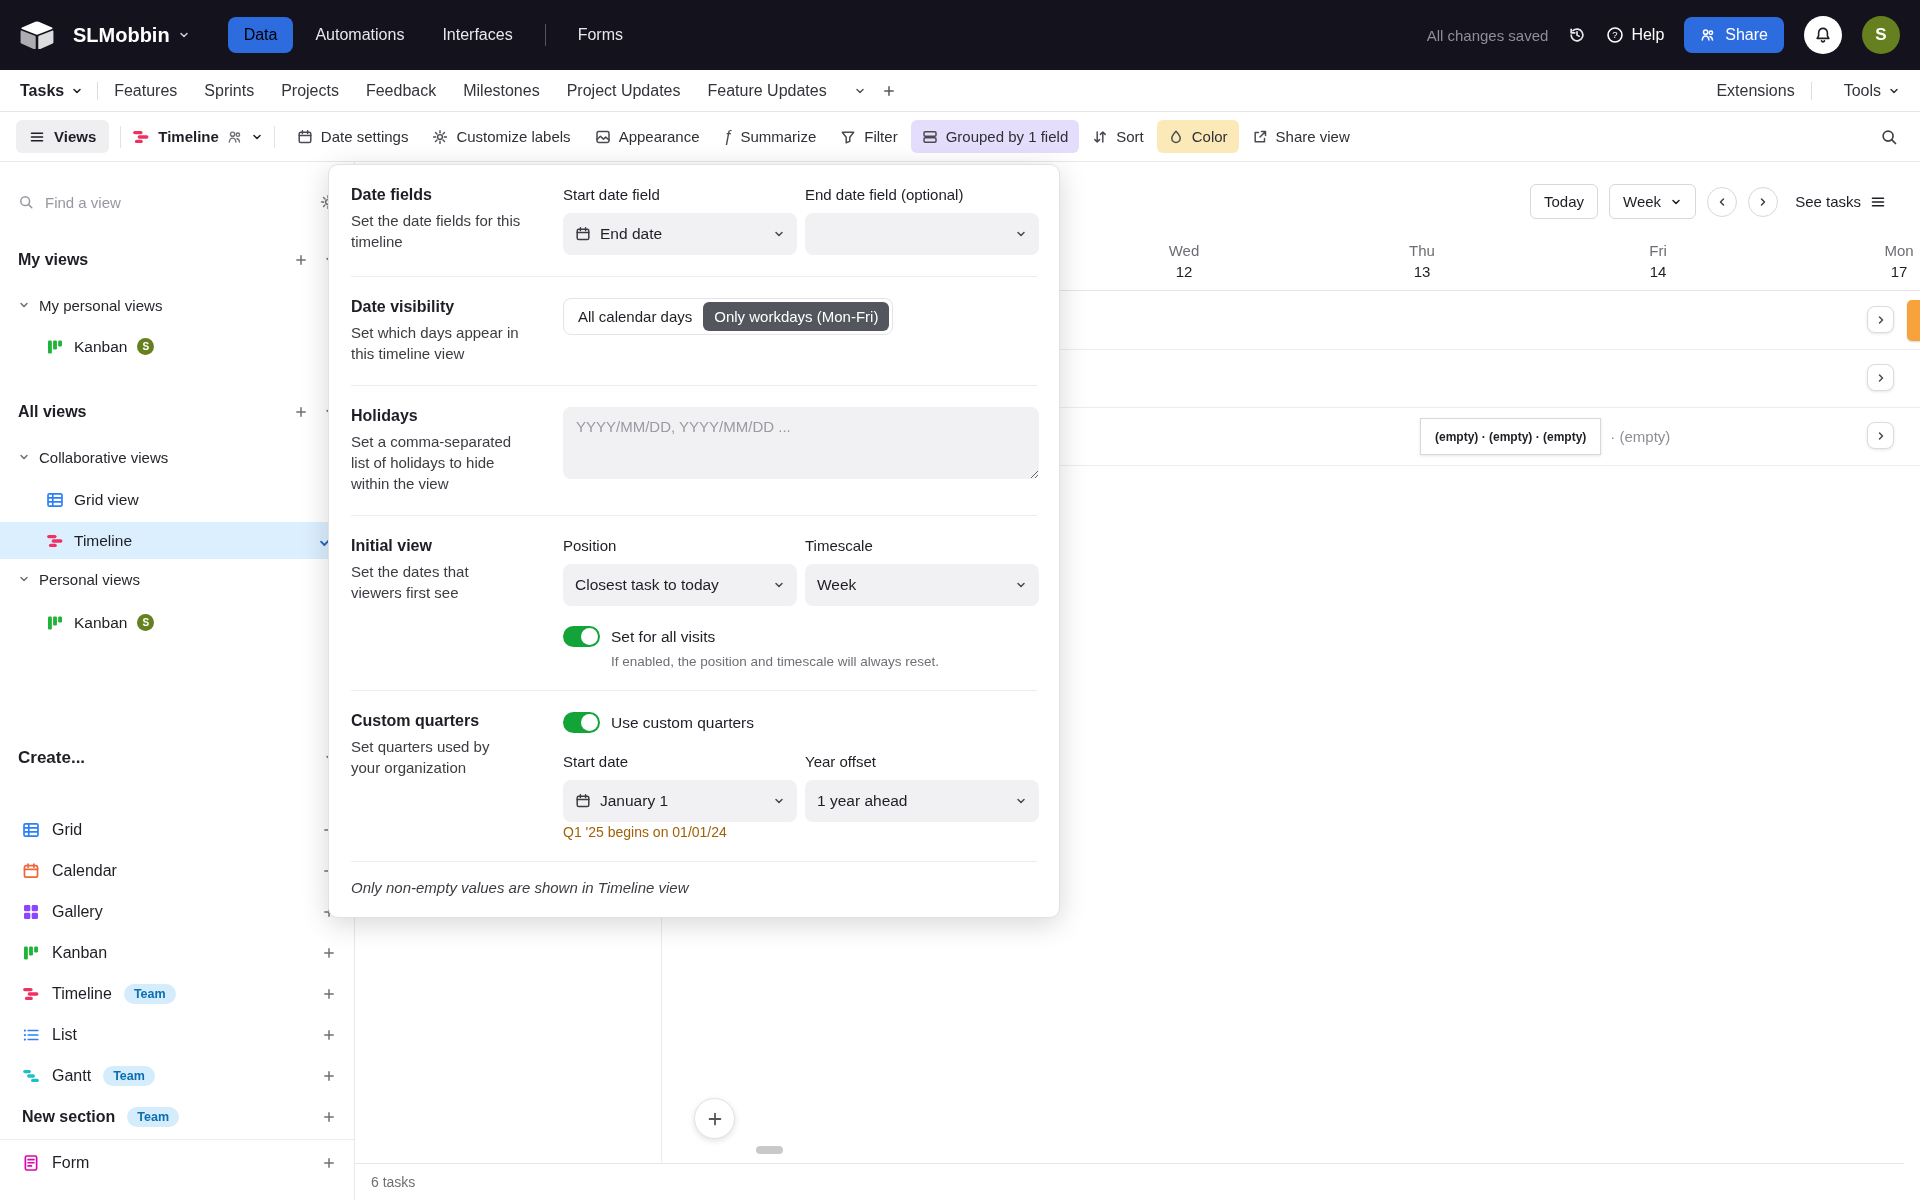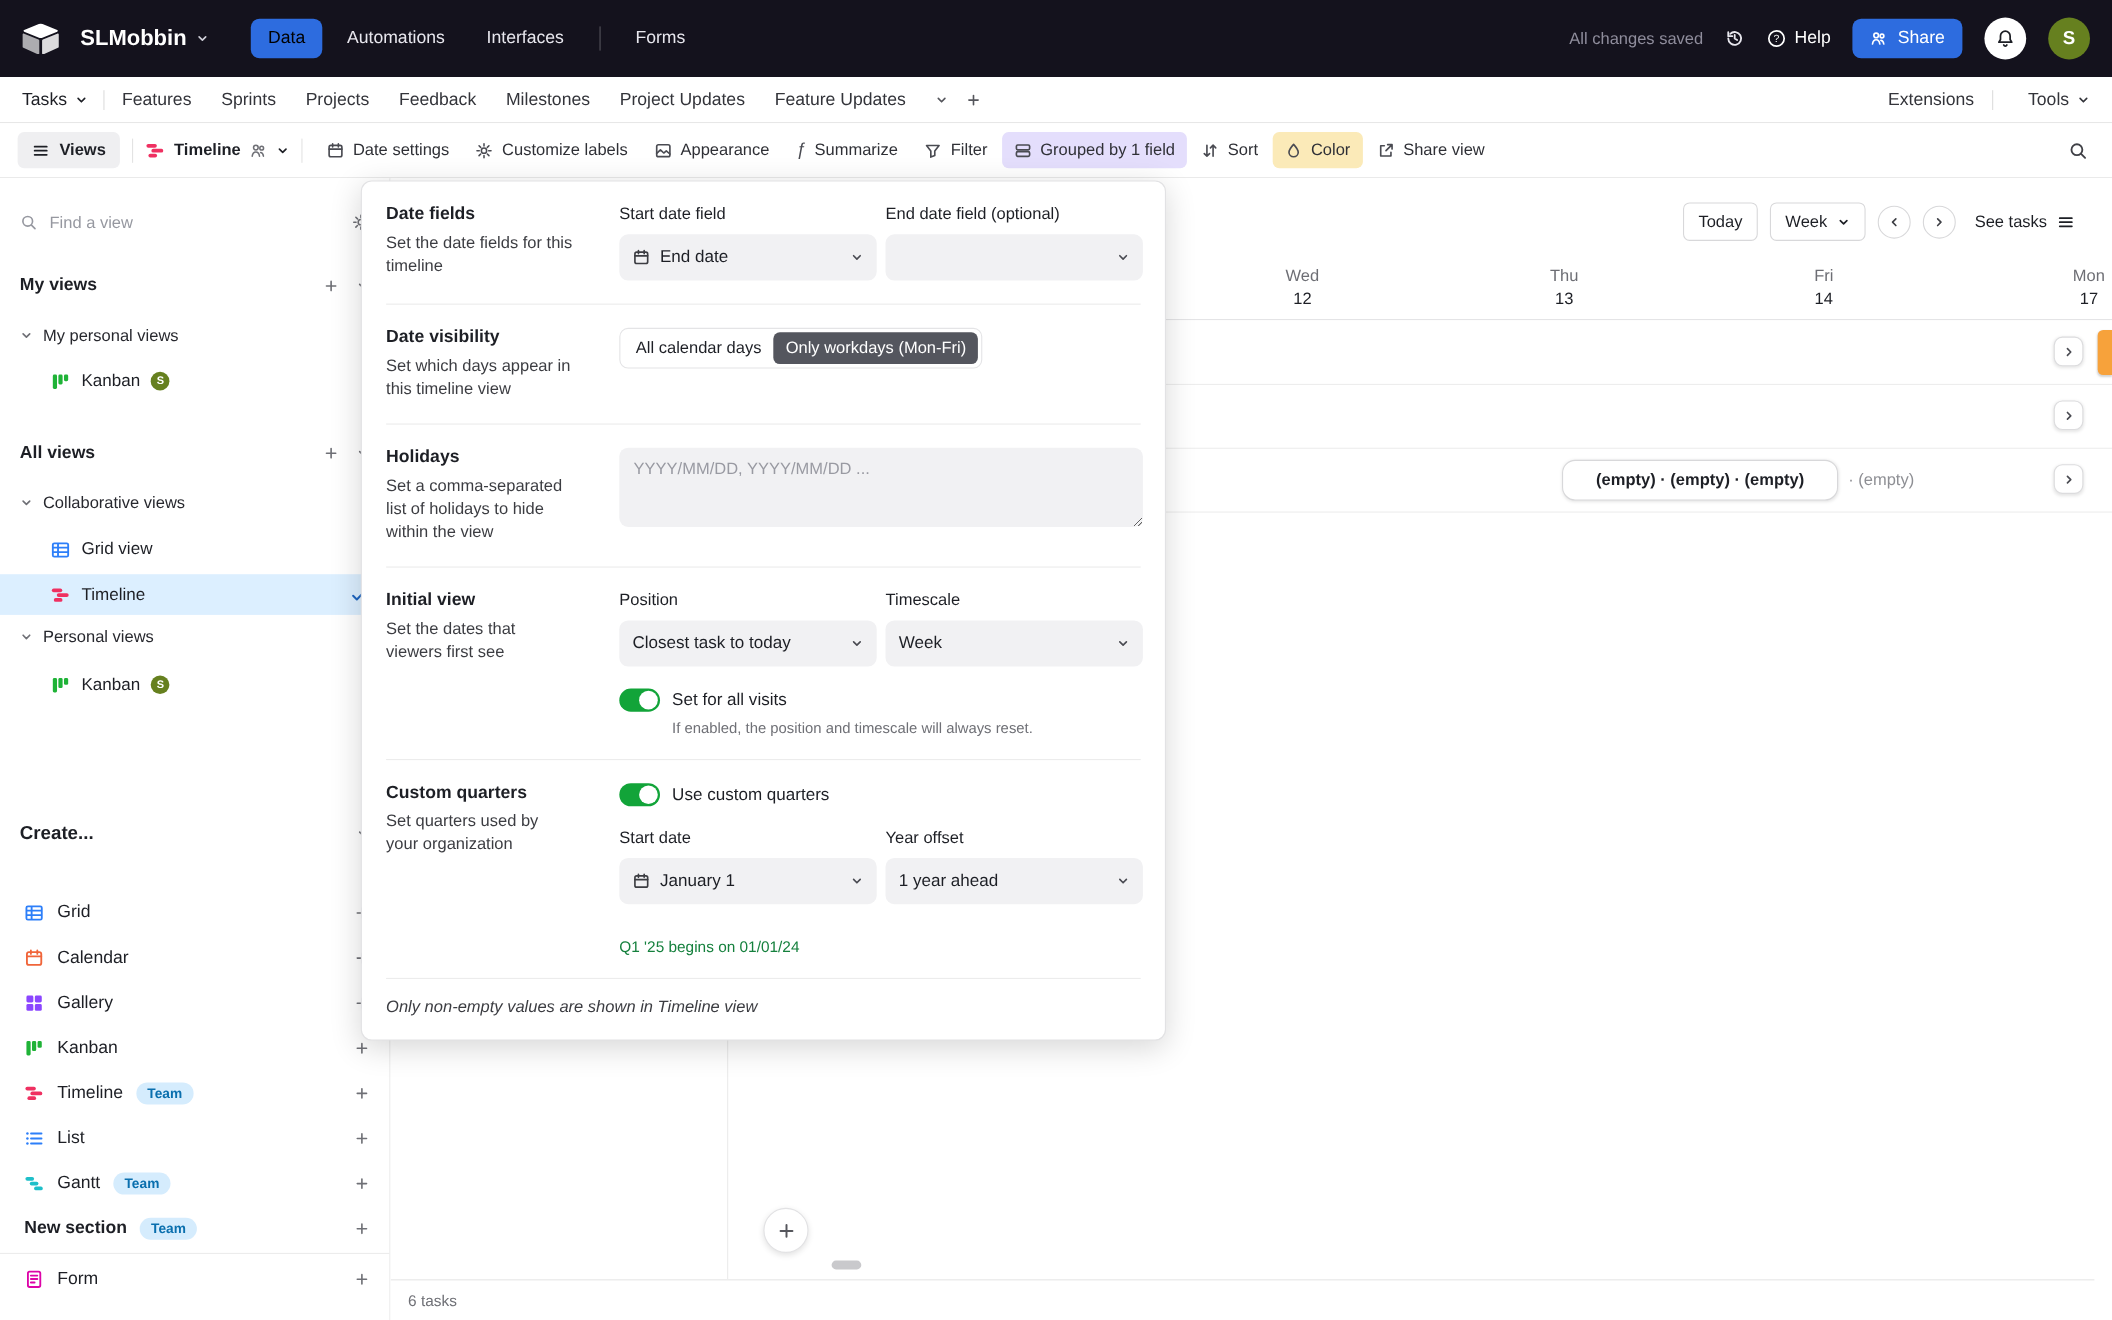--- a/index.html
+++ b/index.html
@@ -25,21 +25,21 @@
 .tb-right{margin-left:auto;display:flex;align-items:center;gap:20px}
 .tb-status{color:#8f8d9c;font-size:15px}
 .tb-icon{color:#e8e7ee}
 .help{display:flex;gap:7px;color:#fff;font-size:16px;align-items:center}
 .share-btn{display:flex;gap:9px;background:#2d6cdf;color:#fff;font-size:16px;padding:9px 16px;border-radius:8px;align-items:center}
 .bell{width:38px;height:38px;background:#fff;border-radius:50%;display:flex;align-items:center;justify-content:center;color:#1d1f25}
 .avatar{width:38px;height:38px;border-radius:50%;background:#66801f;color:#fff;display:flex;align-items:center;justify-content:center;font-size:17px;font-weight:700}
 
 
 .tabbar{height:42px;border-bottom:1px solid #e5e5e5;display:flex;align-items:center;padding:0 20px;background:#fff}
-.tab-active{display:flex;align-items:center;gap:7px;font-weight:400;font-size:16px;padding-right:14px;color:#1d1f25}
+.tab-active{display:flex;align-items:center;gap:7px;font-weight:700;font-size:16px;padding-right:14px;color:#1d1f25}
 .tab-div{width:1px;height:18px;background:#ddd;margin-right:16px}
 .tab{font-size:16px;color:#33343a;margin-right:27px}
 .tab-iconbtn{color:#55565c;margin-right:16px}
 .tabbar-right{margin-left:auto;display:flex;align-items:center;gap:16px;color:#33343a;font-size:16px}
 
 
 .toolbar{height:50px;border-bottom:1px solid #e8e8e8;display:flex;align-items:center;padding:0 16px;background:#fff}
 .views-btn{display:flex;gap:9px;align-items:center;background:#efeff1;border-radius:6px;padding:8px 13px;font-size:15px;font-weight:600}
 .tbr-div{width:1px;height:22px;background:#e3e3e3;margin:0 11px}
 .view-title{display:flex;align-items:center;gap:8px;font-size:15px;font-weight:700}
@@ -84,21 +84,21 @@
 .btn-round{width:30px;height:30px;border:1px solid #d8d8da;border-radius:50%;display:flex;align-items:center;justify-content:center;color:#3f4046;background:#fff}
 .see-tasks{display:flex;gap:9px;font-size:15px;align-items:center;color:#1d1f25;margin-left:6px}
 .tl-day{position:absolute;top:80px;width:80px;text-align:center}
 .tl-day .dname{font-size:15px;color:#6d6e74}
 .tl-day .dnum{font-size:15px;color:#1d1f25;margin-top:4px}
 .hline{position:absolute;left:0;right:0;height:1px;background:#ededed}
 .vline{position:absolute;width:1px;background:#ececec}
 .row-btn{position:absolute;right:26px;width:27px;height:27px;background:#fff;border:1px solid #dcdcde;border-radius:8px;box-shadow:0 1px 3px rgba(0,0,0,.1);display:flex;align-items:center;justify-content:center;color:#4a4b52}
 .task-orange{position:absolute;right:0;width:13px;height:41px;background:#f7a23b;border-radius:5px 0 0 5px;box-shadow:0 1px 2px rgba(0,0,0,.18)}
 .empty-row{position:absolute;display:flex;align-items:center;gap:9px}
-.empty-pill{height:37px;display:flex;align-items:center;background:#fff;border:1px solid #d8d8da;border-radius:12px;padding:0 30px;font-size:15px;font-weight:600;color:#1d1f25;box-shadow:0 1px 3px rgba(0,0,0,.1);white-space:nowrap}
+.empty-pill{height:37px;display:flex;align-items:center;background:#fff;border:1px solid #d8d8da;border-radius:0;padding:0 14px;font-size:12px;font-weight:600;color:#1d1f25;box-shadow:0 1px 3px rgba(0,0,0,.1);white-space:nowrap}
 .empty-suffix{color:#8e8f94;font-size:15px;white-space:nowrap}
 .add-btn{position:absolute;width:41px;height:41px;border-radius:50%;background:#fff;border:1px solid #e2e2e4;box-shadow:0 2px 6px rgba(0,0,0,.12);display:flex;align-items:center;justify-content:center;color:#55565c}
 .hscroll{position:absolute;width:27px;height:8px;border-radius:4px;background:#c9c9cc}
 .bottom-bar{position:absolute;left:0;right:16px;bottom:0;height:37px;border-top:1px solid #e6e6e6;background:#fff;display:flex;align-items:center;padding-left:16px;color:#6f7076;font-size:14px}
 
 
 .popover{position:absolute;left:328px;top:164px;width:732px;background:#fff;border:1px solid #e2e2e4;border-radius:10px;box-shadow:0 6px 28px rgba(0,0,0,.16);z-index:100;padding:0 22px}
 .pop-section{display:grid;grid-template-columns:212px 1fr;padding:21px 0;border-bottom:1px solid #ececec}
 .ps-title{font-size:16px;font-weight:700;color:#1d1f25}
 .ps-desc{font-size:15px;color:#3c3d42;line-height:1.38;margin-top:7px;max-width:170px}
@@ -110,21 +110,21 @@
 .segment{display:inline-flex;align-items:center;border:1px solid #e4e4e6;border-radius:8px;padding:3px;align-self:start}
 .seg-opt{font-size:15px;padding:6px 11px;border-radius:6px;color:#1d1f25;white-space:nowrap}
 .seg-opt.sel{background:#54565e;color:#fff}
 .holiday-ta{width:476px;height:72px;background:#f1f1f3;border:none;border-radius:8px;padding:11px 13px;font-size:15px;font-family:inherit;color:#1d1f25;resize:both;outline:none}
 .holiday-ta::placeholder{color:#999aa2}
 .toggle-row{display:flex;align-items:center;gap:11px}
 .toggle{width:37px;height:21px;border-radius:11px;background:#12a439;position:relative;flex-shrink:0}
 .toggle::after{content:"";position:absolute;width:17px;height:17px;border-radius:50%;background:#fff;top:2px;right:2px}
 .toggle-label{font-size:15.5px;color:#1d1f25}
 .toggle-desc{font-size:13.5px;color:#6f7076;margin:7px 0 0 48px}
-.pop-note{font-size:14px;color:#15803d;margin-top:30px}
+.pop-note{font-size:14px;color:#a16207;margin-top:2px}
 .pop-footer{padding:17px 0 21px;font-style:italic;font-size:15px;color:#3c3d42}
 .mt20{margin-top:20px}
 </style>
 </head>
 <body>
 
 <header class="topbar" data-interactable="false">
   <span class="logo" data-interactable="false">
     <svg viewBox="0 0 24 20">
         <path fill="#fff" d="M10.8.6L1.4 4.5c-.5.2-.5.9 0 1.1l9.5 3.8c.7.3 1.5.3 2.2 0l9.5-3.8c.5-.2.5-.9 0-1.1L13.2.6a3.2 3.2 0 0 0-2.4 0z"></path>

